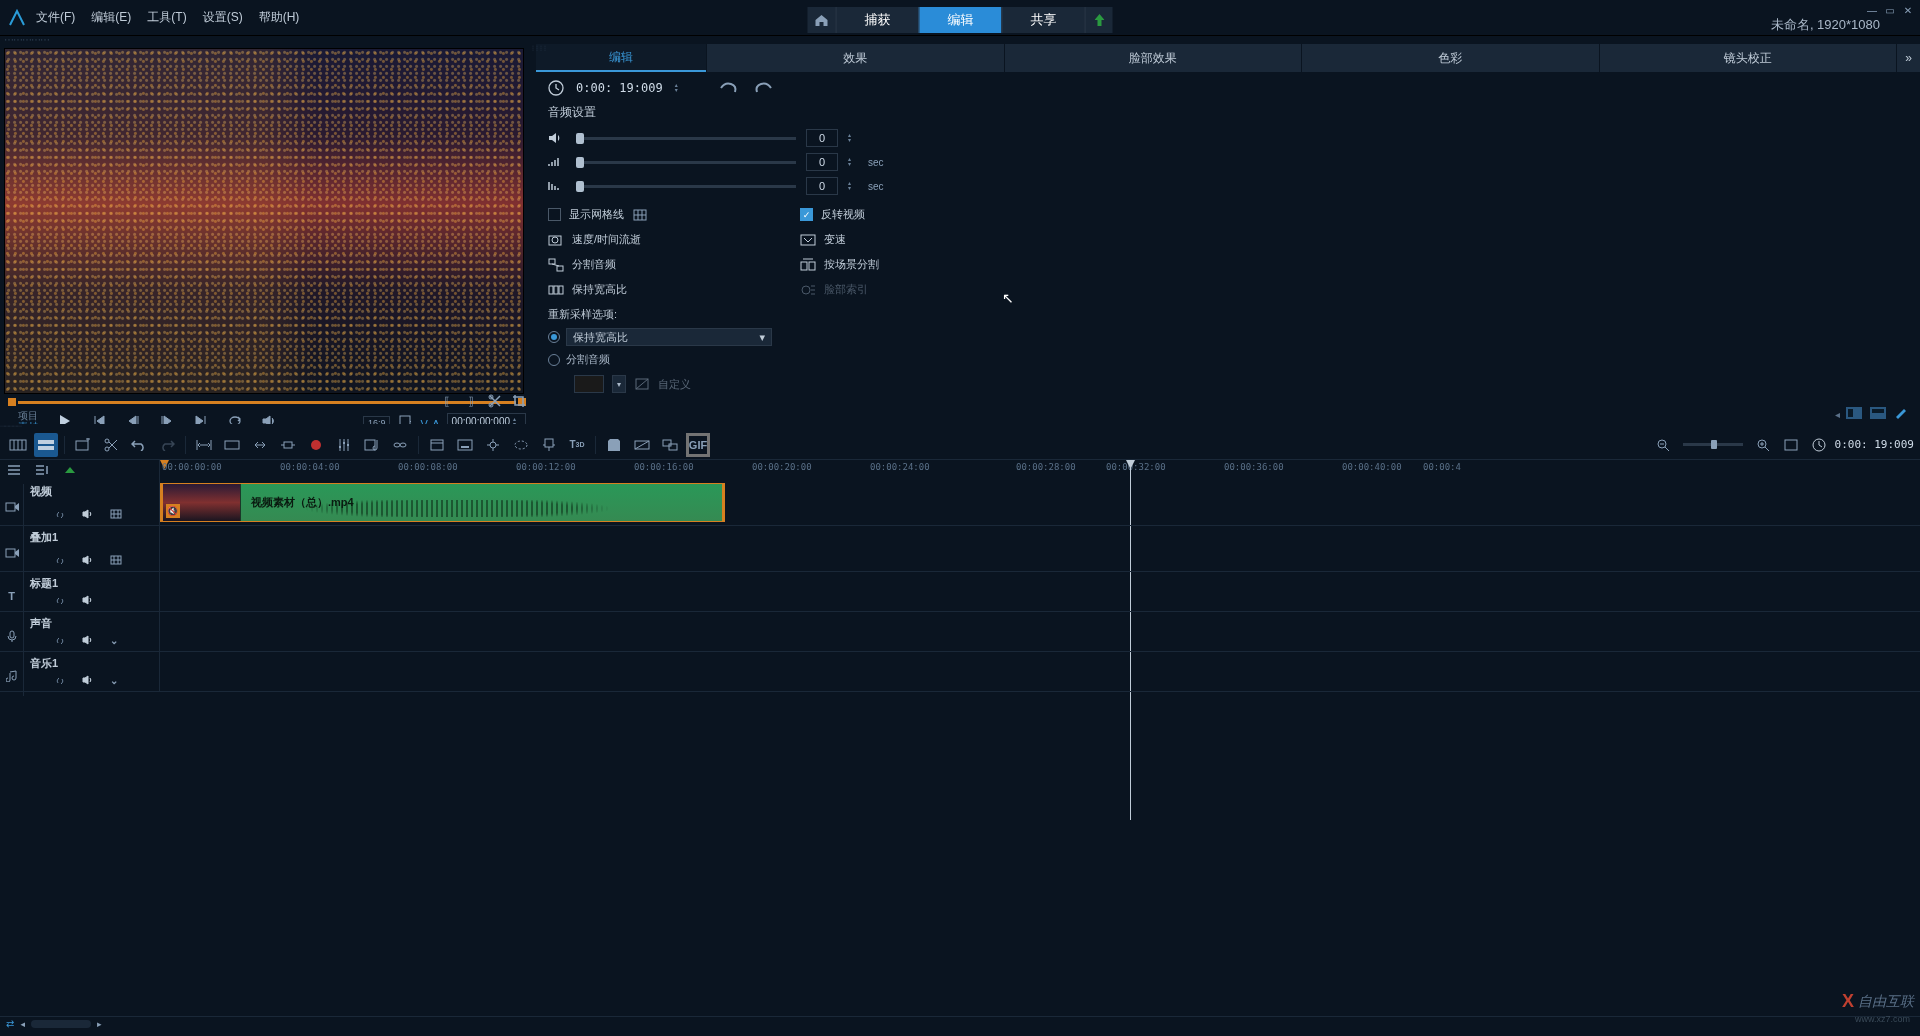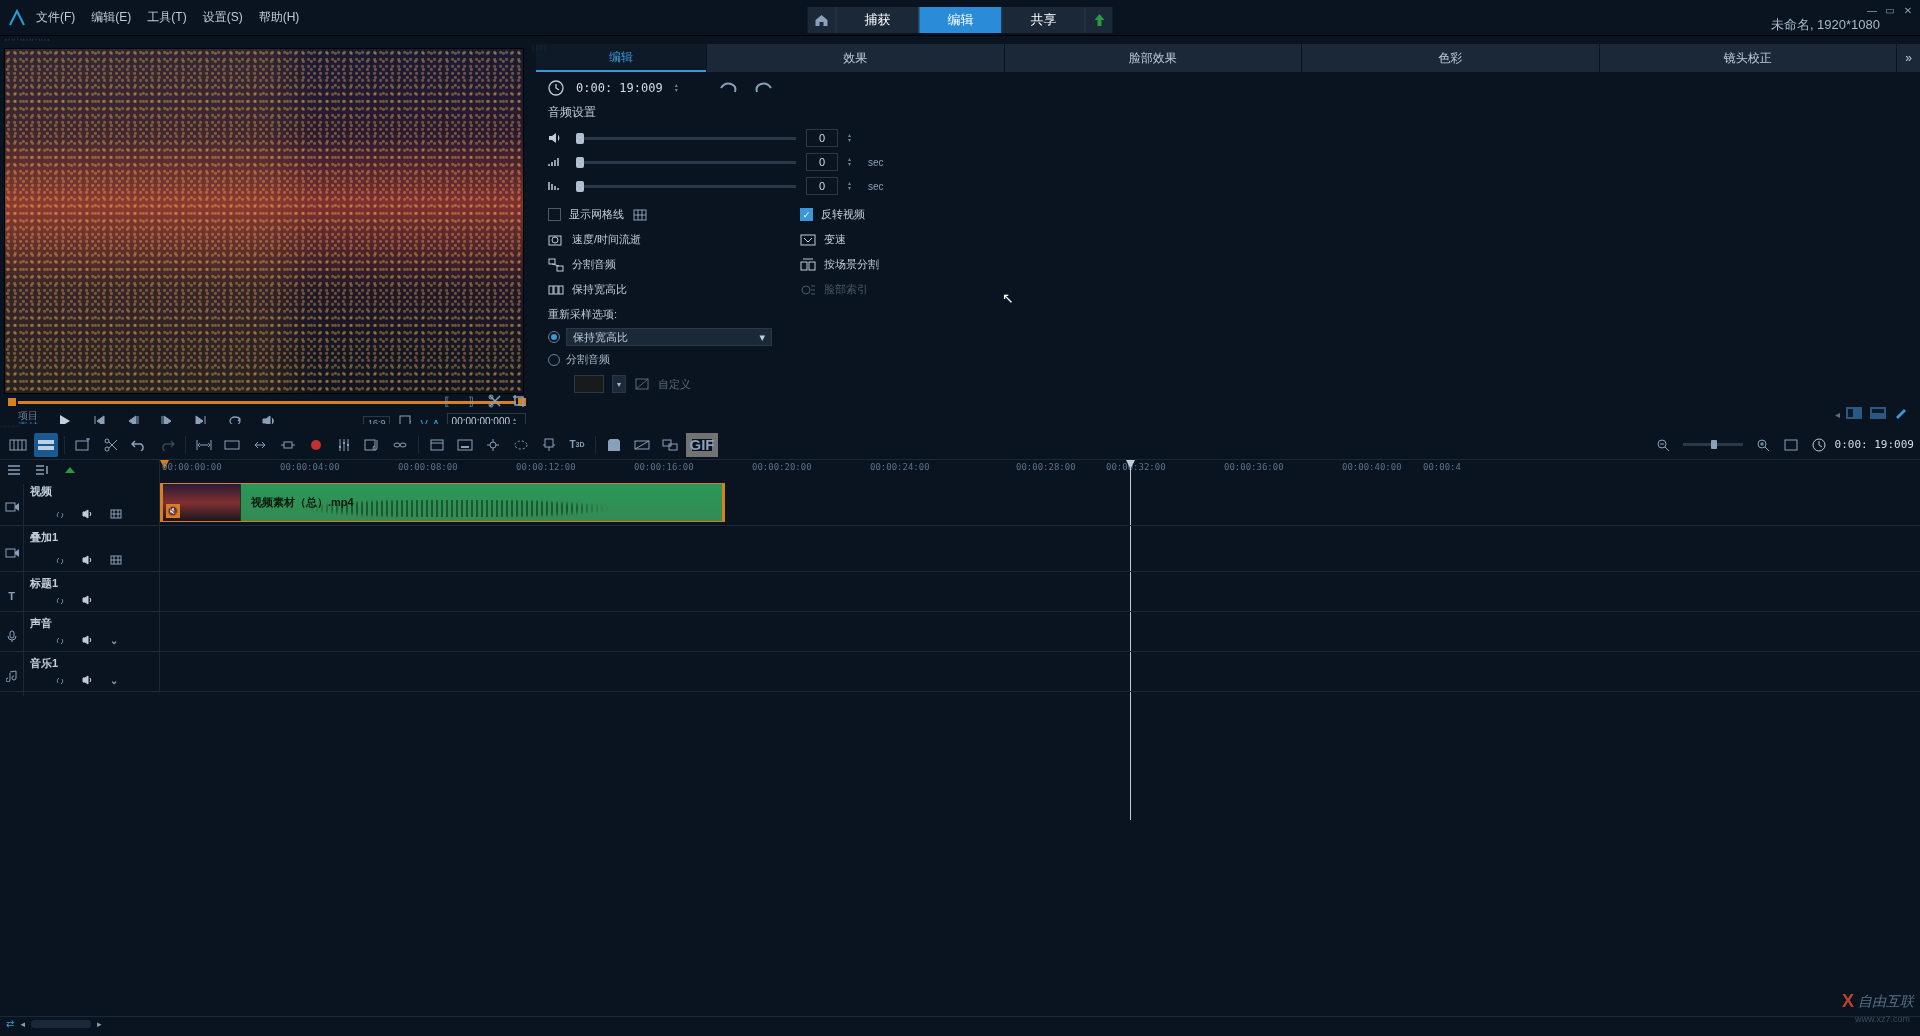--- a/index.html
+++ b/index.html
@@ -586,21 +586,21 @@
           <rect x="1" y="2" width="14" height="8" fill="none" stroke="#8aa0b8"></rect>
           <path d="M1 10 L15 2" stroke="#8aa0b8"></path>
         </svg>
       </span>
     <span class="tlt-ic">
         <svg width="16" height="12" viewBox="0 0 16 12">
           <rect x="1" y="1" width="8" height="6" fill="none" stroke="#8aa0b8"></rect>
           <rect x="7" y="5" width="8" height="6" fill="none" stroke="#8aa0b8"></rect>
         </svg>
       </span>
-    <span class="tlt-ic" style="font-size:15px;font-weight:bold;color:#8aa0b8;border:6px solid #737373;padding:1px 10px">GIF</span>
+    <span class="tlt-ic" style="font-size:11px;font-weight:bold;color:#8aa0b8;border:3px solid #737373;padding:1px 2px">GIF</span>
     <div class="tlt-spacer"></div>
     <span class="tlt-ic">
         <svg width="14" height="14" viewBox="0 0 14 14">
           <circle cx="6" cy="6" r="4" fill="none" stroke="#8aa0b8"></circle>
           <path d="M4 6 H8 M9 9 L13 13" stroke="#8aa0b8"></path>
         </svg>
       </span>
     <div class="zoom-sl"></div>
     <span class="tlt-ic">
         <svg width="14" height="14" viewBox="0 0 14 14">

